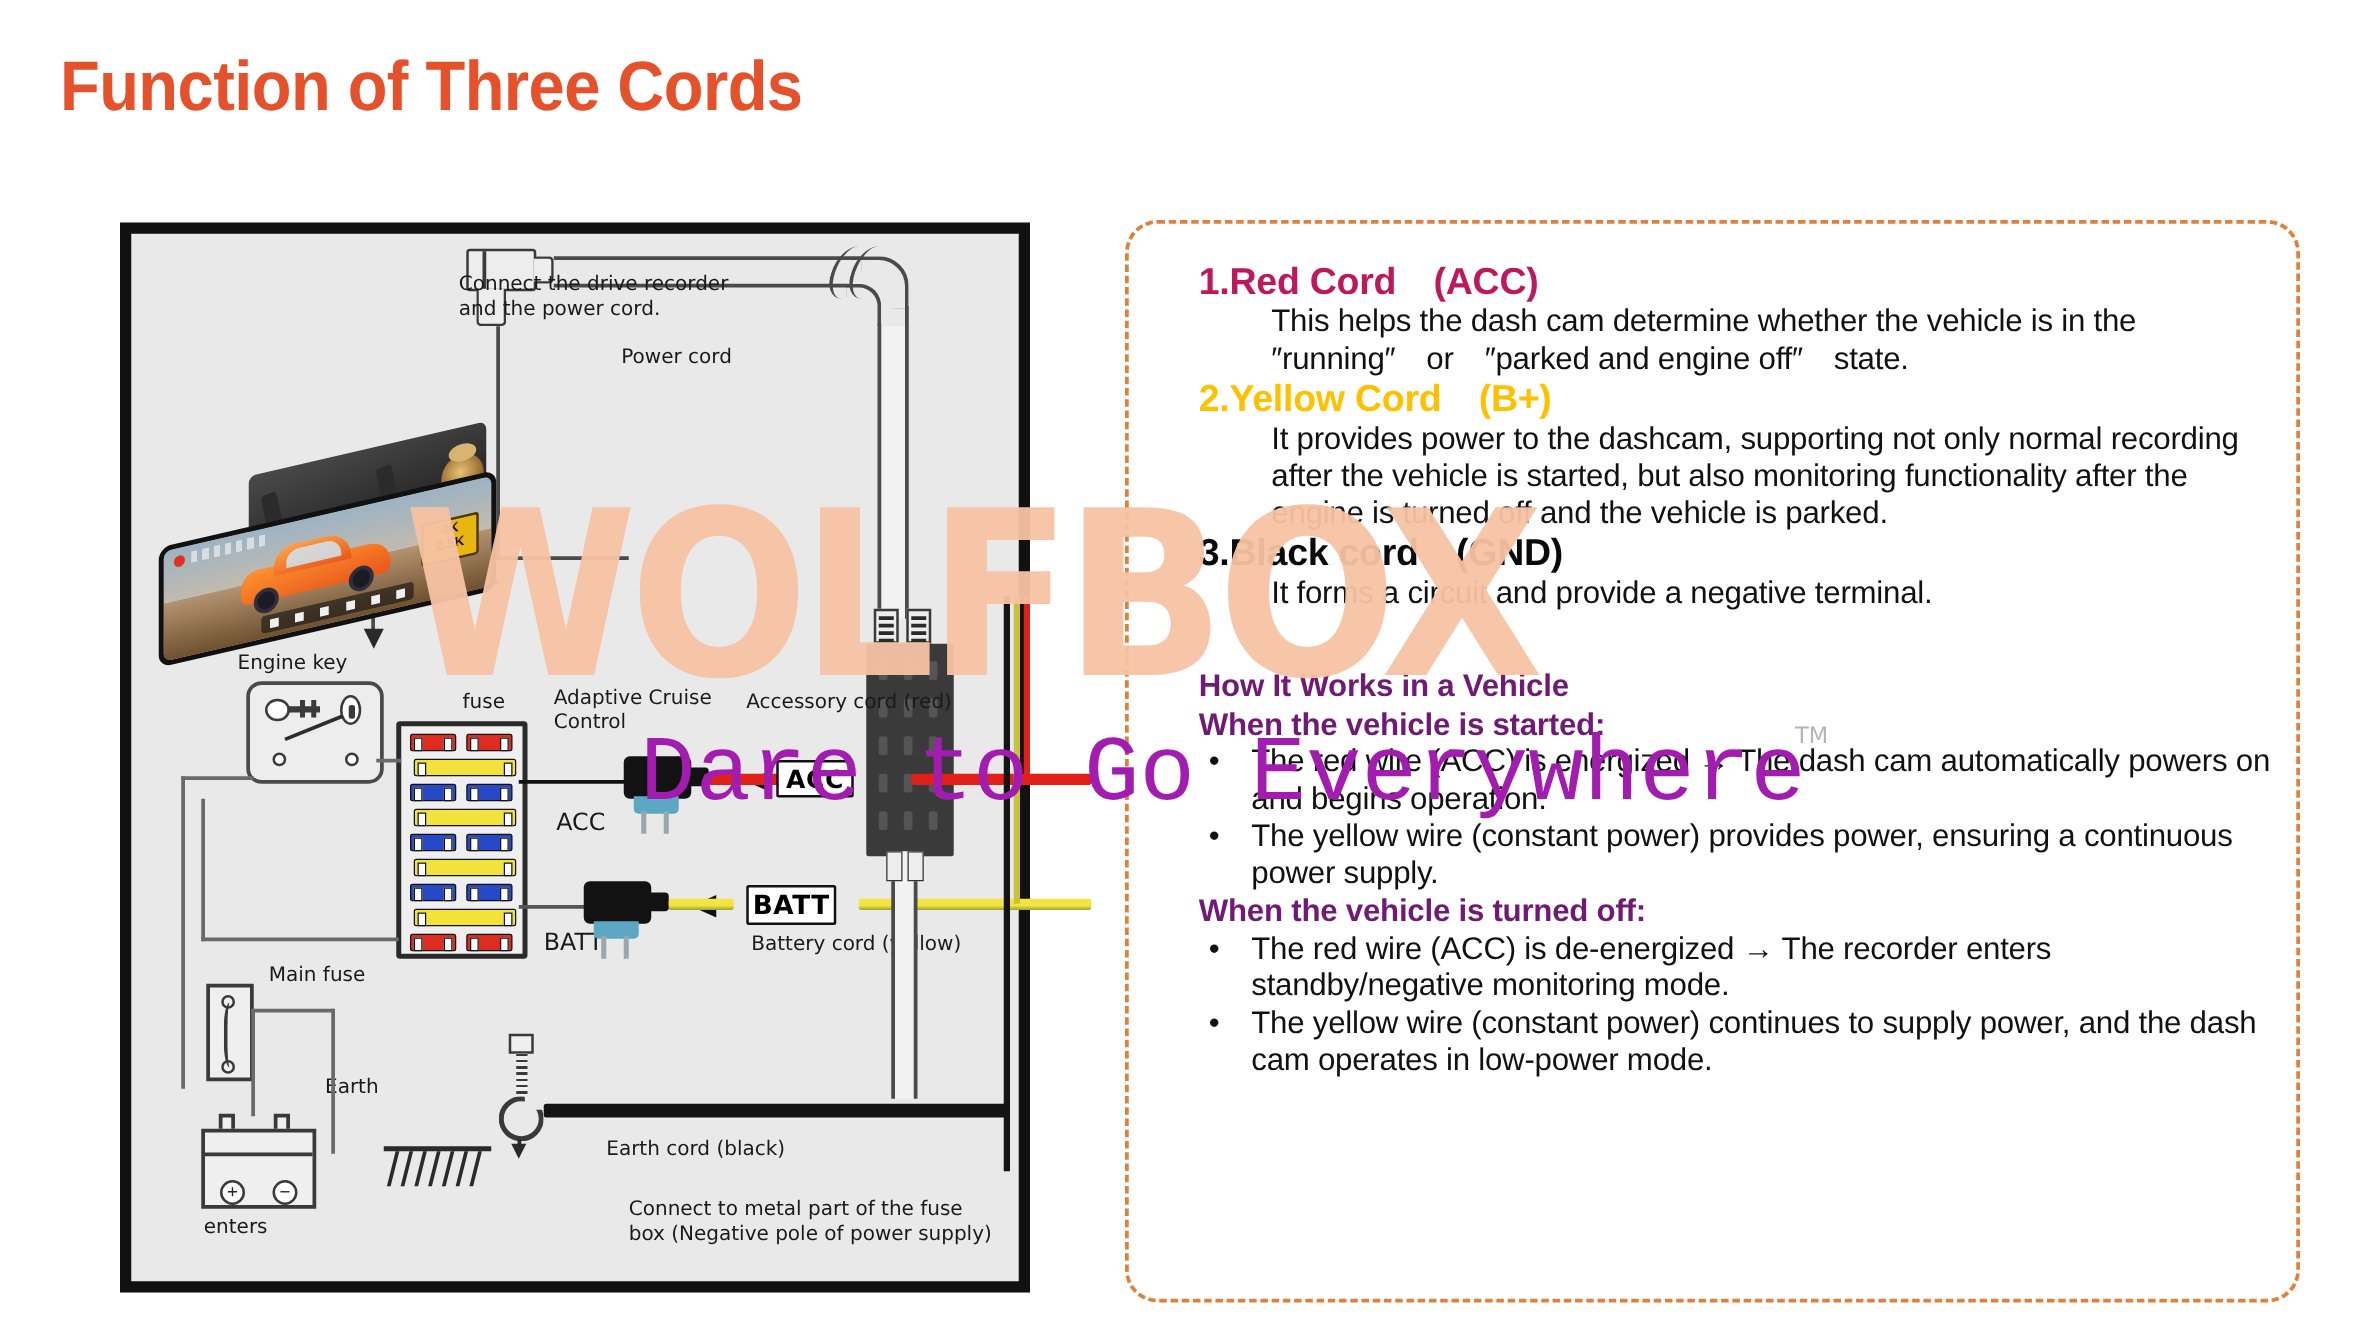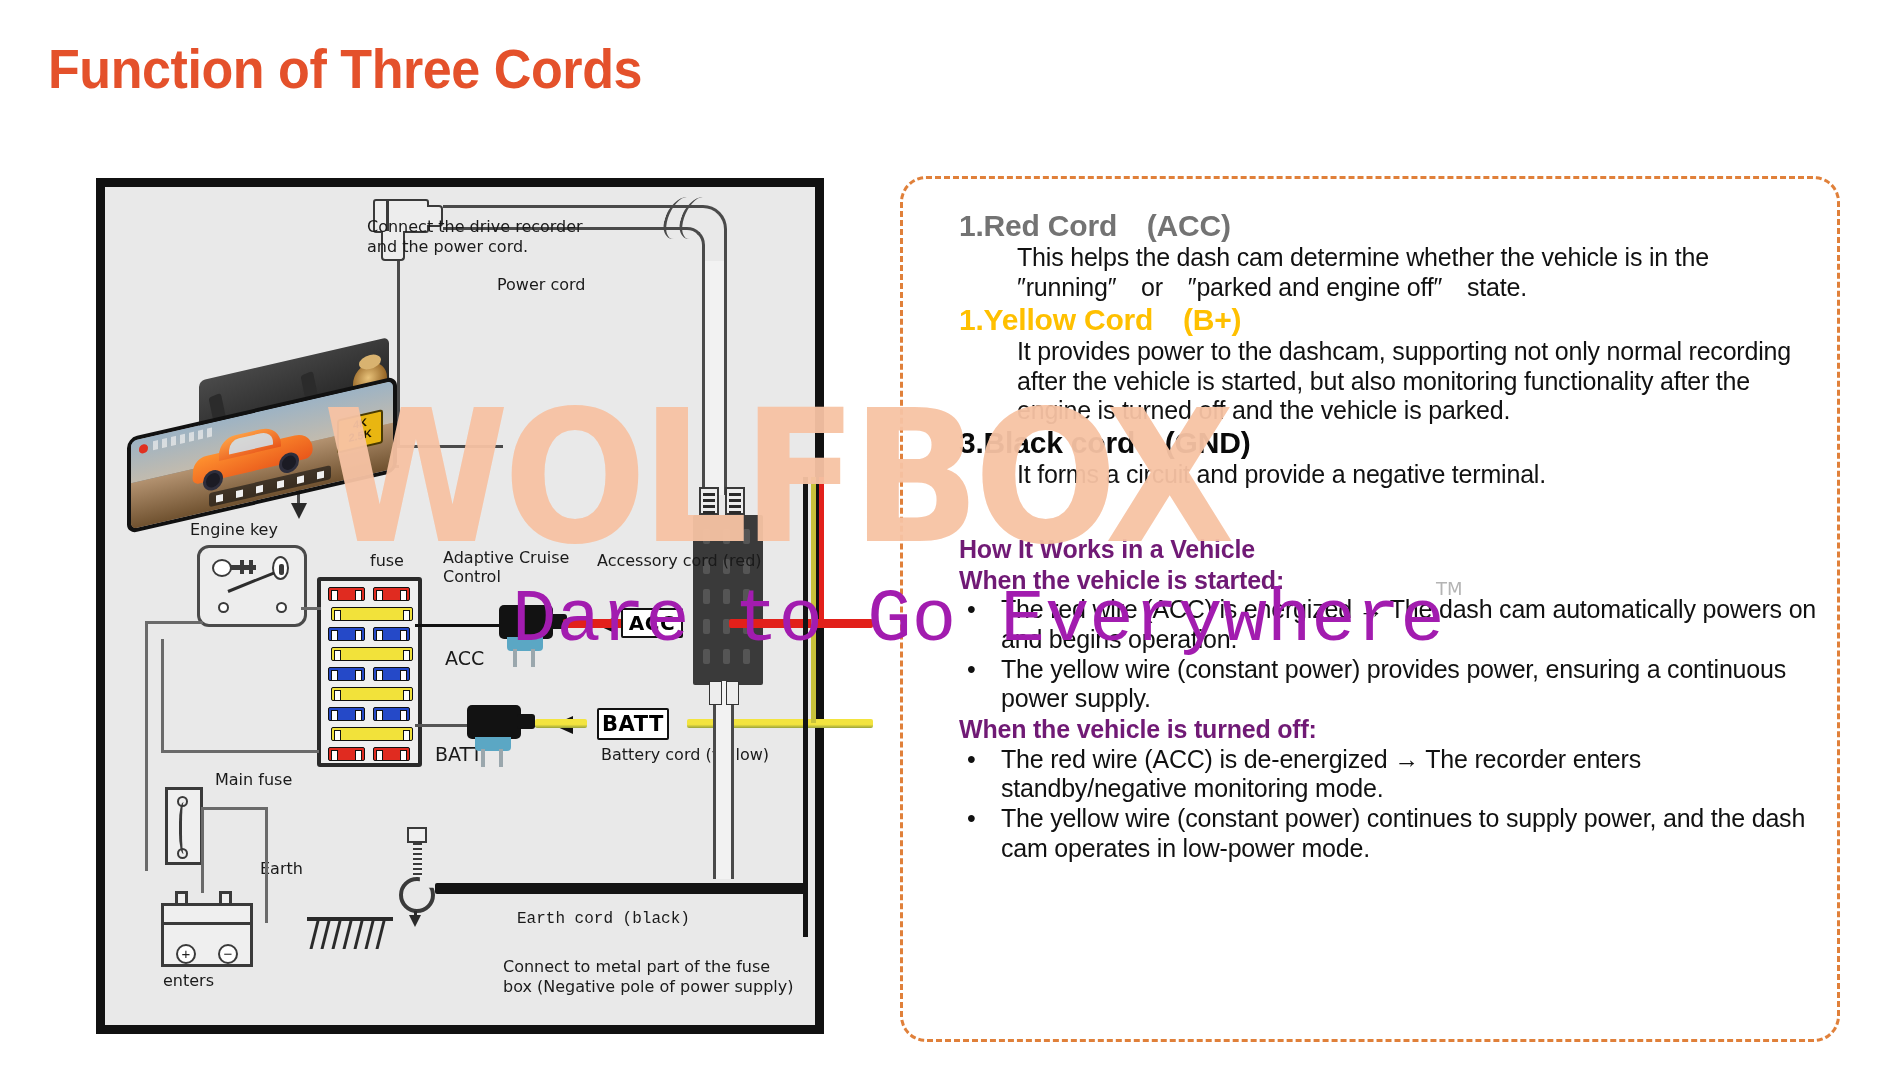--- a/index.html
+++ b/index.html
@@ -408,21 +408,21 @@
     position:absolute; left:10px; top:50px; width:36px; height:36px;
     border:4px solid #3a3a3a; border-radius:50%; background:transparent;
     clip-path:polygon(0 0,58% 0,58% 30%,100% 30%,100% 100%,0 100%);
   }
   #earth-clamp .arrow{
     position:absolute; left:20px; top:88px; width:0;height:0;
     border-left:6px solid transparent;border-right:6px solid transparent;border-top:12px solid #2a2a2a;
   }
   #earth-clamp .stem{ position:absolute; left:25px; top:84px; width:2.5px; height:10px; background:#2a2a2a; }
   #black-cord{ left:330px; top:696px; width:372px; height:11px; background:#141414; border-radius:2px; }
-  #earth-cord-label{ left:412px; top:722px;font-family:Liberation Mono, monospace; }
+  #earth-cord-label{ left:380px; top:722px; }
   #fusebox-note{ left:398px; top:770px; width:300px; }
 
   
   #gnd1{ left:40px; top:434px; width:3px; height:250px; background:#6a6a6a; }
   #gnd1b{ left:40px; top:434px; width:58px; height:3px; background:#6a6a6a; }
   #gnd2{ left:56px; top:452px; width:3px; height:114px; background:#6a6a6a; }
   #gnd2b{ left:56px; top:563px; width:158px; height:3px; background:#6a6a6a; }
   #gnd3{ left:96px; top:620px; width:3px; height:86px; background:#6a6a6a; }
   #gnd3b{ left:96px; top:620px; width:66px; height:3px; background:#6a6a6a; }
   #gnd4{ left:160px; top:620px; width:3px; height:116px; background:#6a6a6a; }
@@ -435,21 +435,21 @@
     border:3px dashed #E0803A;
     border-radius:26px;
   }
   #text-inner{
     position:absolute; left:56px; top:30px; width:860px;
   }
   .cord-head{
     font-size:30px; font-weight:bold; line-height:1.14;
     letter-spacing:-0.2px;
   }
-  .cord-head.red{ color:#737373; }
+  .cord-head.red{ color:#be185d; }
   .cord-head.yellow{ color:#FFC000; }
   .cord-head.black{ color:#0a0a0a; }
   .cord-body{
     font-size:25px; color:#111; line-height:1.19;
     margin-left:58px; letter-spacing:-0.2px;
   }
   .sec-head{
     font-size:25px; font-weight:bold; color:#701a75; line-height:1.22;
     letter-spacing:-0.2px;
   }
@@ -719,21 +719,21 @@
 
 <div id="text-panel">
   <div id="text-inner">
 
     <div>
       <div class="cord-head red">1.Red Cord　(ACC)</div>
       <div class="cord-body">This helps the dash cam determine whether the vehicle is in the　″running″　or　″parked and engine off″　state.</div>
     </div>
 
     <div>
-      <div class="cord-head yellow">1.Yellow Cord　(B+)</div>
+      <div class="cord-head yellow">2.Yellow Cord　(B+)</div>
       <div class="cord-body">It provides power to the dashcam, supporting not only normal recording after the vehicle is started, but also monitoring functionality after the engine is turned off and the vehicle is parked.</div>
     </div>
 
     <div>
       <div class="cord-head black">3.Black cord　(GND)</div>
       <div class="cord-body">It forms a circuit and provide a negative terminal.</div>
     </div>
 
     <div id="howitworks">
       <div class="sec-head">How It Works in a Vehicle</div>

